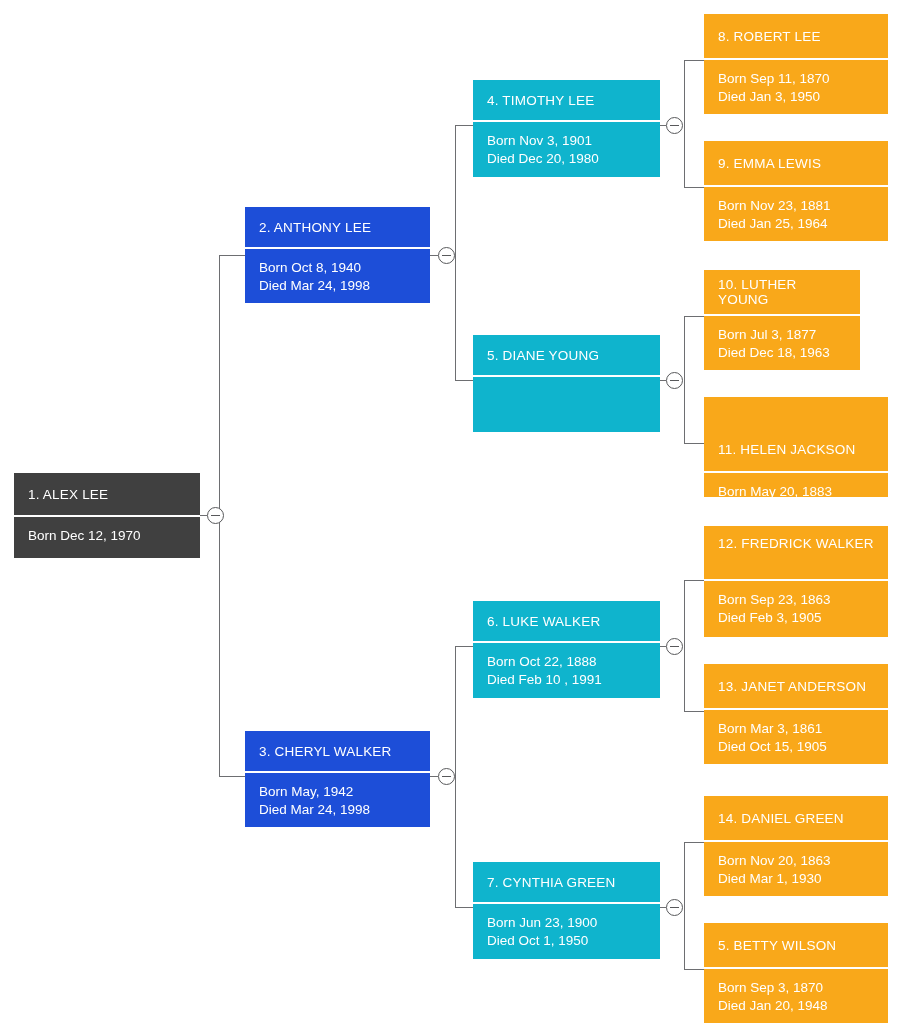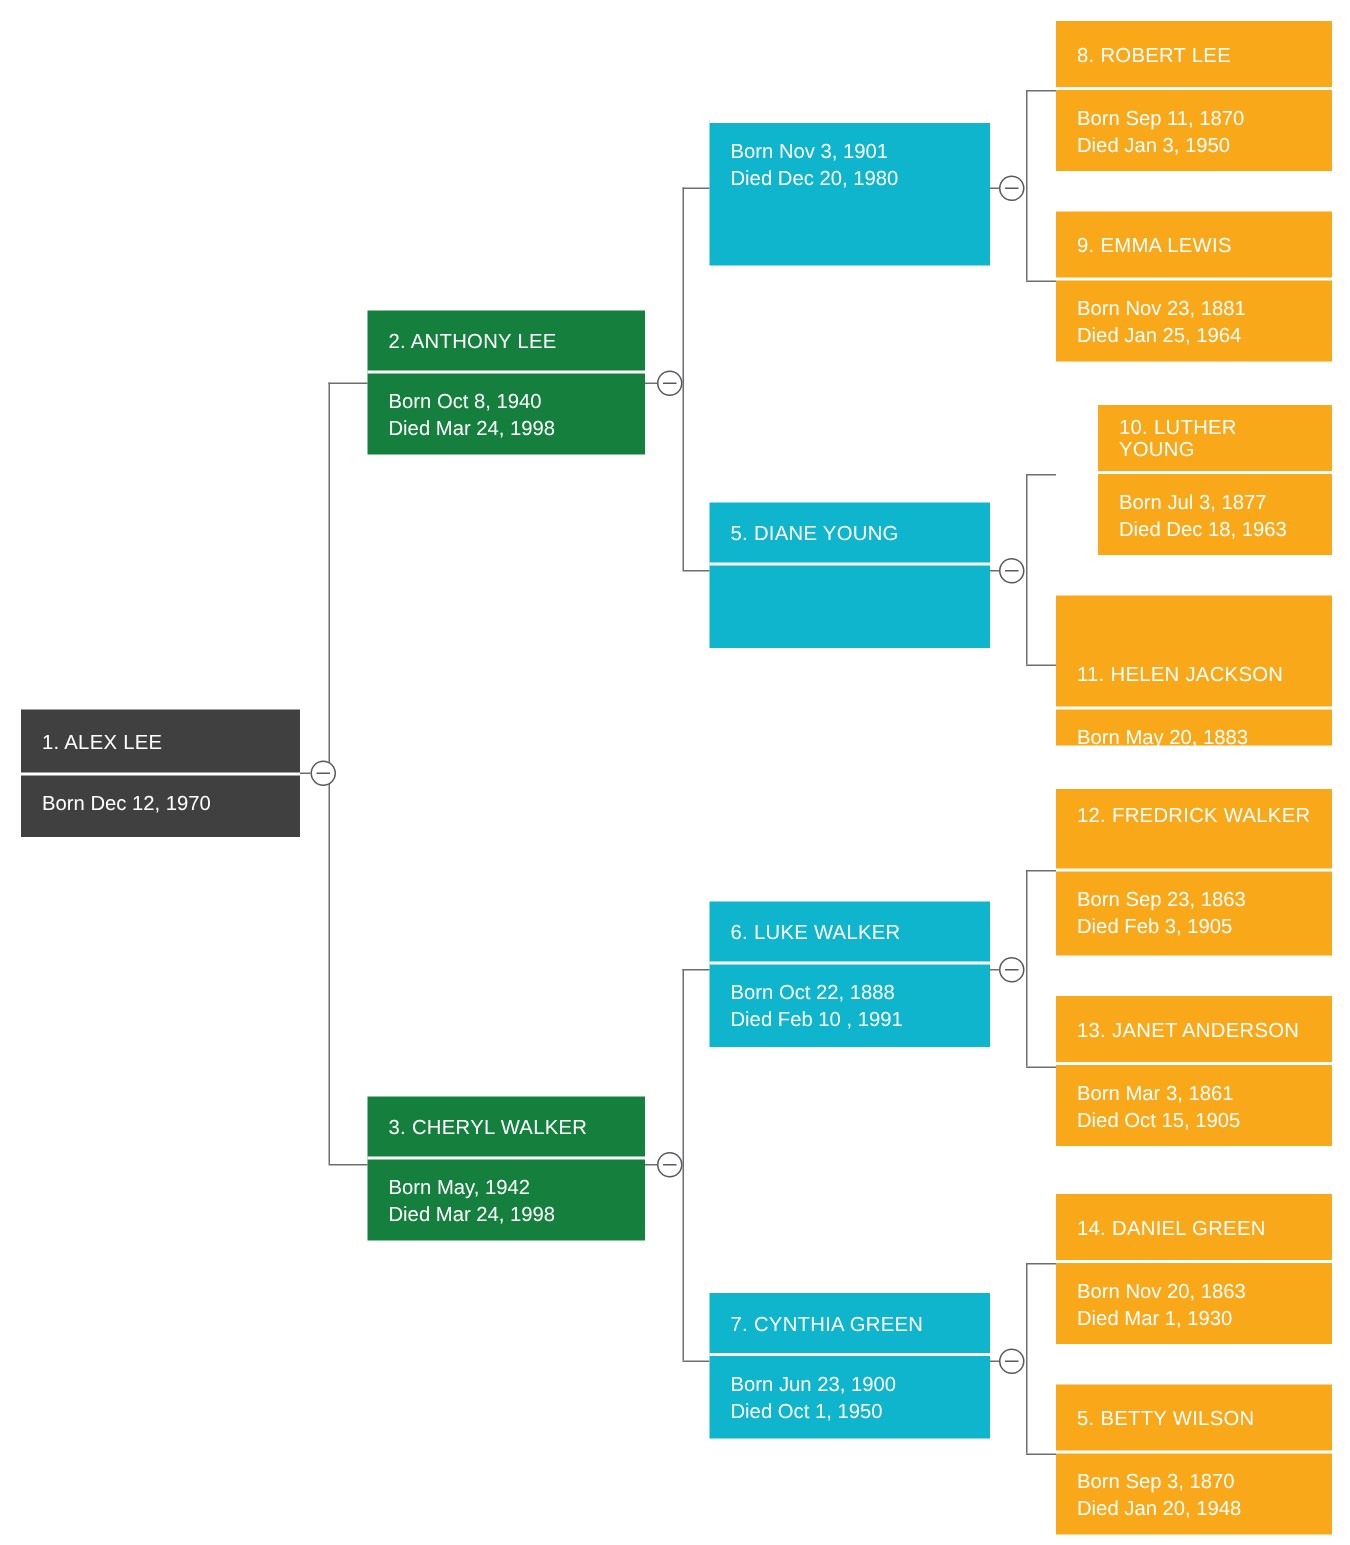--- a/index.html
+++ b/index.html
@@ -52,21 +52,21 @@
     box-sizing: border-box;
     font-size: 13.5px;
     line-height: 18px;
     padding: 10px 14px 0 14px;
     flex: 1 1 auto;
     white-space: pre-line;
   }
 
   
   .gen0 { background: #404040; }
-  .gen1 { background: #15803d; }
+  .gen1 { background: #1d4ed8; }
   .gen2 { background: #0fb4cd; }
   .gen3 { background: #f9a81a; }
 
   
   .toggle {
     position: absolute;
     width: 17px;
     height: 17px;
     border: 1px solid #58595b;
     border-radius: 50%;
@@ -140,20 +140,21 @@
   </div>
 
   <div class="node gen1" style="left:245px; top:731px; width:185px; height:96px;">
     <div class="title" style="height:40px;">3. CHERYL WALKER</div>
     <div class="divider"></div>
     <div class="details">Born May, 1942
 Died Mar 24, 1998</div>
   </div>
 
   <div class="node gen2" style="left:473px; top:80px; width:187px; height:97px;">
+    <div class="title" style="height:40px;">4. TIMOTHY LEE</div>
     <div class="divider"></div>
     <div class="details">Born Nov 3, 1901
 Died Dec 20, 1980</div>
   </div>
 
   <div class="node gen2" style="left:473px; top:335px; width:187px; height:97px;">
     <div class="title" style="height:40px;">5. DIANE YOUNG</div>
     <div class="divider"></div>
   </div>
 
@@ -178,21 +179,21 @@
 Died Jan 3, 1950</div>
   </div>
 
   <div class="node gen3" style="left:704px; top:141px; width:184px; height:100px;">
     <div class="title" style="height:44px;">9. EMMA LEWIS</div>
     <div class="divider"></div>
     <div class="details">Born Nov 23, 1881
 Died Jan 25, 1964</div>
   </div>
 
-  <div class="node gen3" style="left:704px; top:270px; width:156px; height:100px;margin-left:28px;">
+  <div class="node gen3" style="left:704px; top:270px; width:156px; height:100px;">
     <div class="title" style="height:44px;">10. LUTHER YOUNG</div>
     <div class="divider"></div>
     <div class="details">Born Jul 3, 1877
 Died Dec 18, 1963</div>
   </div>
 
   <div class="node gen3" style="left:704px; top:397px; width:184px; height:100px;">
     <div class="title" style="height:44px;margin-top:30px;">11. HELEN JACKSON</div>
     <div class="divider"></div>
     <div class="details">Born May 20, 1883

